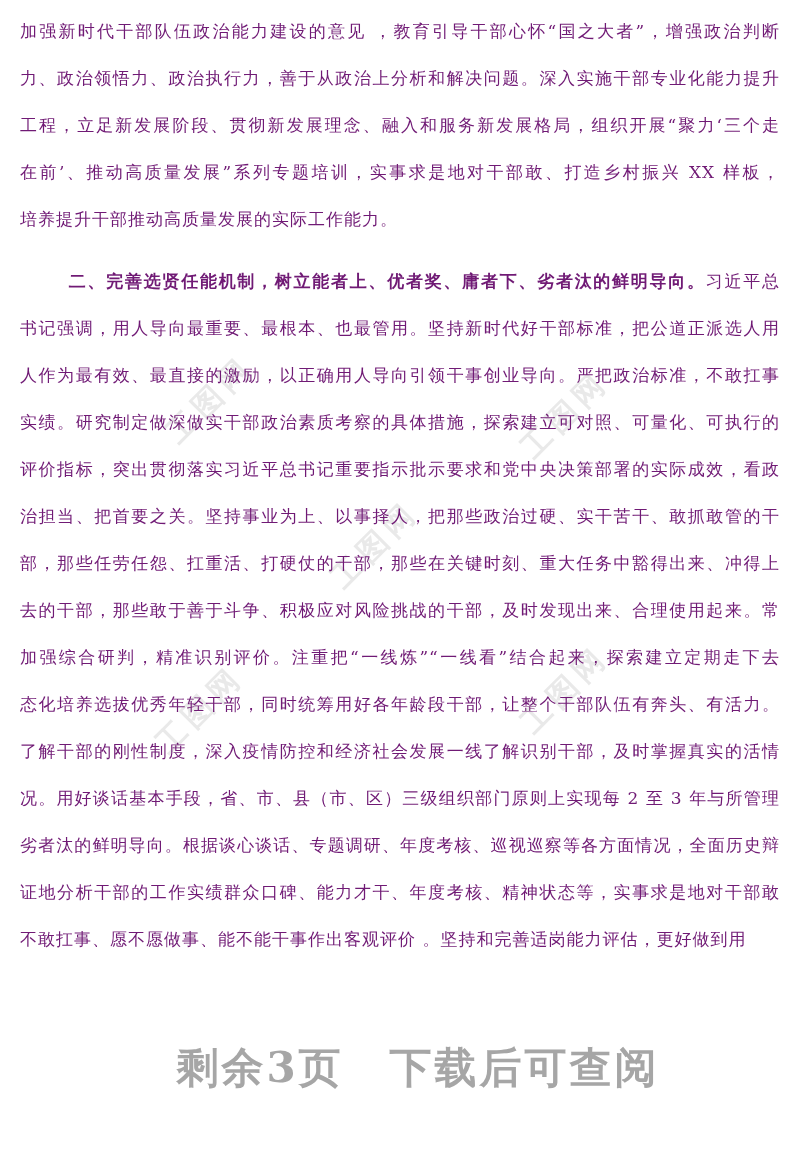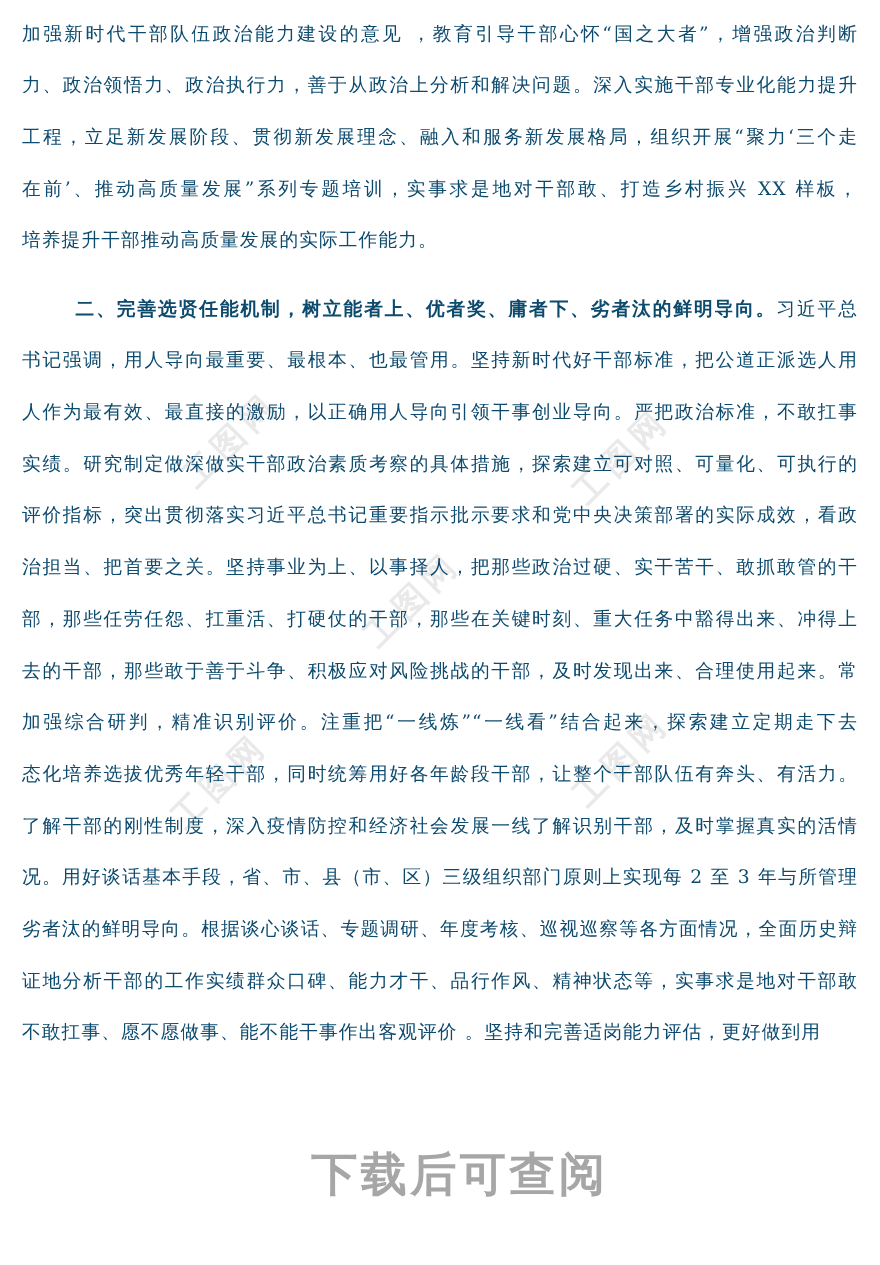--- a/index.html
+++ b/index.html
@@ -44,21 +44,21 @@
 <div class="page">
 
   <div class="wm-layer" id="wm-layer">
       <span class="wm" style="left: 210px; top: 400px; color: rgb(216, 216, 216);">工图网</span>
       <span class="wm" style="left: 565px; top: 415px; color: rgb(216, 216, 216);">工图网</span>
       <span class="wm" style="left: 375px; top: 545px; color: rgb(216, 216, 216);">工图网</span>
       <span class="wm" style="left: 200px; top: 710px; color: rgb(216, 216, 216);">工图网</span>
       <span class="wm" style="left: 565px; top: 690px; color: rgb(216, 216, 216);">工图网</span>
     </div>
 
-  <div class="content" id="doc-content" style="color: #0c4a6e;">
+  <div class="content" id="doc-content" style="color: #701a75;">
     <div class="para">
         <div class="line">加强新时代干部队伍政治能力建设的意见 ，教育引导干部心怀“国之大者”，增强政治判断</div>
         <div class="line">力、政治领悟力、政治执行力，善于从政治上分析和解决问题。深入实施干部专业化能力提升</div>
         <div class="line">工程，立足新发展阶段、贯彻新发展理念、融入和服务新发展格局，组织开展“聚力‘三个走</div>
         <div class="line">在前’、推动高质量发展”系列专题培训，实事求是地对干部敢、打造乡村振兴 XX 样板，</div>
         <div class="line last">培养提升干部推动高质量发展的实际工作能力。</div>
       </div>
 
     <div class="para para2">
       <div class="line">
@@ -70,23 +70,24 @@
           <div class="line">实绩。研究制定做深做实干部政治素质考察的具体措施，探索建立可对照、可量化、可执行的</div>
           <div class="line">评价指标，突出贯彻落实习近平总书记重要指示批示要求和党中央决策部署的实际成效，看政</div>
           <div class="line">治担当、把首要之关。坚持事业为上、以事择人，把那些政治过硬、实干苦干、敢抓敢管的干</div>
           <div class="line">部，那些任劳任怨、扛重活、打硬仗的干部，那些在关键时刻、重大任务中豁得出来、冲得上</div>
           <div class="line">去的干部，那些敢于善于斗争、积极应对风险挑战的干部，及时发现出来、合理使用起来。常</div>
           <div class="line">加强综合研判，精准识别评价。注重把“一线炼”“一线看”结合起来，探索建立定期走下去</div>
           <div class="line">态化培养选拔优秀年轻干部，同时统筹用好各年龄段干部，让整个干部队伍有奔头、有活力。</div>
           <div class="line">了解干部的刚性制度，深入疫情防控和经济社会发展一线了解识别干部，及时掌握真实的活情</div>
           <div class="line">况。用好谈话基本手段，省、市、县（市、区）三级组织部门原则上实现每 2 至 3 年与所管理</div>
           <div class="line">劣者汰的鲜明导向。根据谈心谈话、专题调研、年度考核、巡视巡察等各方面情况，全面历史辩</div>
-          <div class="line">证地分析干部的工作实绩群众口碑、能力才干、品行作风、精神状态等，实事求是地对干部敢</div>
+          <div class="line">证地分析干部的工作实绩群众口碑、能力才干、年度考核、精神状态等，实事求是地对干部敢</div>
           <div class="line last">不敢扛事、愿不愿做事、能不能干事作出客观评价 。坚持和完善适岗能力评估，更好做到用</div>
         </div>
     </div>
   </div>
 
   <div class="banner" style="color: rgb(166, 166, 166);">
+    <span>剩余3页</span>
     <span>下载后可查阅</span>
   </div>
 
 </div>
 
 </body></html>

